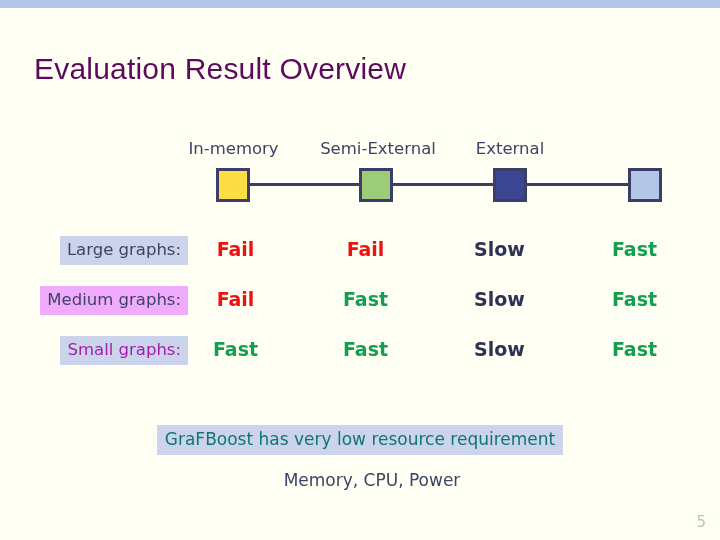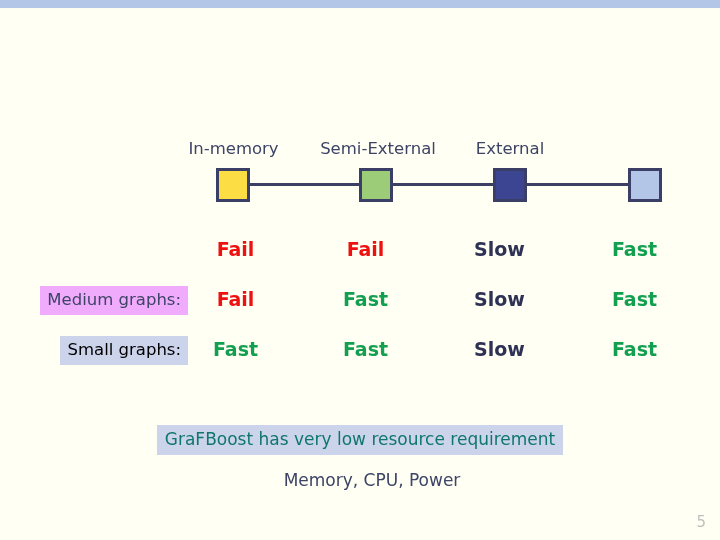--- a/index.html
+++ b/index.html
@@ -163,53 +163,57 @@
   }
 </style>
 </head>
 <body>
 
 <div id="slide" style="background: rgb(255, 255, 243);">
 
   <div id="top-band" style="background: rgb(179, 198, 231);"></div>
   <div id="top-band-shadow"></div>
 
+  <div id="page-title" style="color: rgb(92, 10, 92);">Evaluation Result Overview</div>
 
   <div id="pipeline">
       <div class="connector" style="left: 234px; width: 109px; background: rgb(59, 63, 102);"></div>
       <div class="connector" style="left: 377px; width: 100px; background: rgb(59, 63, 102);"></div>
       <div class="connector" style="left: 511px; width: 101px; background: rgb(59, 63, 102);"></div>
       <div class="col-head" style="left: 170px; width: 95px;">In-memory</div>
       <div class="node-box" style="left: 200px; background: rgb(253, 221, 68); border-color: rgb(59, 63, 102);"></div>
       <div class="col-head" style="left: 272px; width: 180px;">Semi-External</div>
       <div class="node-box" style="left: 343px; background: rgb(156, 204, 120); border-color: rgb(59, 63, 102);"></div>
       <div class="col-head" style="left: 436px; width: 116px;">External</div>
       <div class="node-box" style="left: 477px; background: rgb(59, 69, 146); border-color: rgb(59, 63, 102);"></div>
       <div class="node-box" style="left: 612px; background: rgb(179, 198, 231); border-color: rgb(59, 63, 102);"></div>
     </div>
 
   <div id="results">
       <div class="row">
+        <div class="row-label-wrap">
+          <span class="row-label" style="background: rgb(204, 212, 236); color: rgb(61, 68, 102);">Large graphs:</span>
+        </div>
         <div class="cell" style="left: 188px; width: 95px; color: rgb(238, 17, 17);">Fail</div>
         <div class="cell" style="left: 318px; width: 95px; color: rgb(238, 17, 17);">Fail</div>
         <div class="cell" style="left: 452px; width: 95px; color: rgb(46, 50, 84);">Slow</div>
         <div class="cell" style="left: 587px; width: 95px; color: rgb(18, 160, 80);">Fast</div>
       </div>
       <div class="row">
         <div class="row-label-wrap">
           <span class="row-label" style="background: #f0abfc; color: rgb(61, 68, 102);">Medium graphs:</span>
         </div>
         <div class="cell" style="left: 188px; width: 95px; color: rgb(238, 17, 17);">Fail</div>
         <div class="cell" style="left: 318px; width: 95px; color: rgb(18, 160, 80);">Fast</div>
         <div class="cell" style="left: 452px; width: 95px; color: rgb(46, 50, 84);">Slow</div>
         <div class="cell" style="left: 587px; width: 95px; color: rgb(18, 160, 80);">Fast</div>
       </div>
       <div class="row">
         <div class="row-label-wrap">
-          <span class="row-label" style="background: rgb(204, 212, 236); color: #000000;">Small graphs:</span>
+          <span class="row-label" style="background: rgb(204, 212, 236); color: #a21caf;">Small graphs:</span>
         </div>
         <div class="cell" style="left: 188px; width: 95px; color: rgb(18, 160, 80);">Fast</div>
         <div class="cell" style="left: 318px; width: 95px; color: rgb(18, 160, 80);">Fast</div>
         <div class="cell" style="left: 452px; width: 95px; color: rgb(46, 50, 84);">Slow</div>
         <div class="cell" style="left: 587px; width: 95px; color: rgb(18, 160, 80);">Fast</div>
       </div>
     </div>
 
   <div id="callout">
     <span id="callout-main" style="background: rgb(204, 212, 236);">GraFBoost has very low resource requirement</span>

